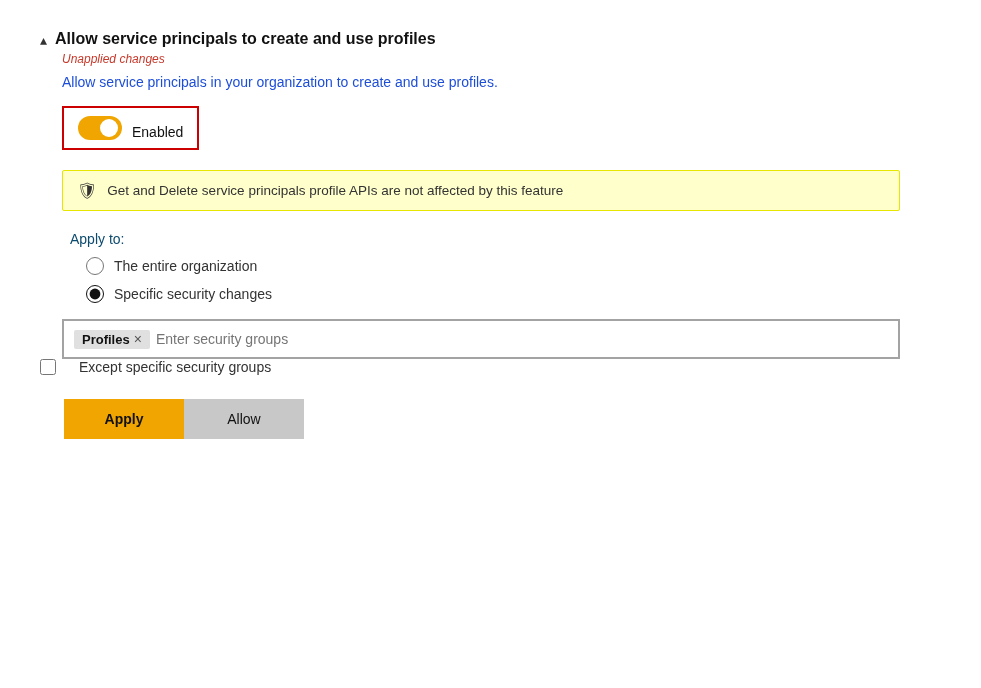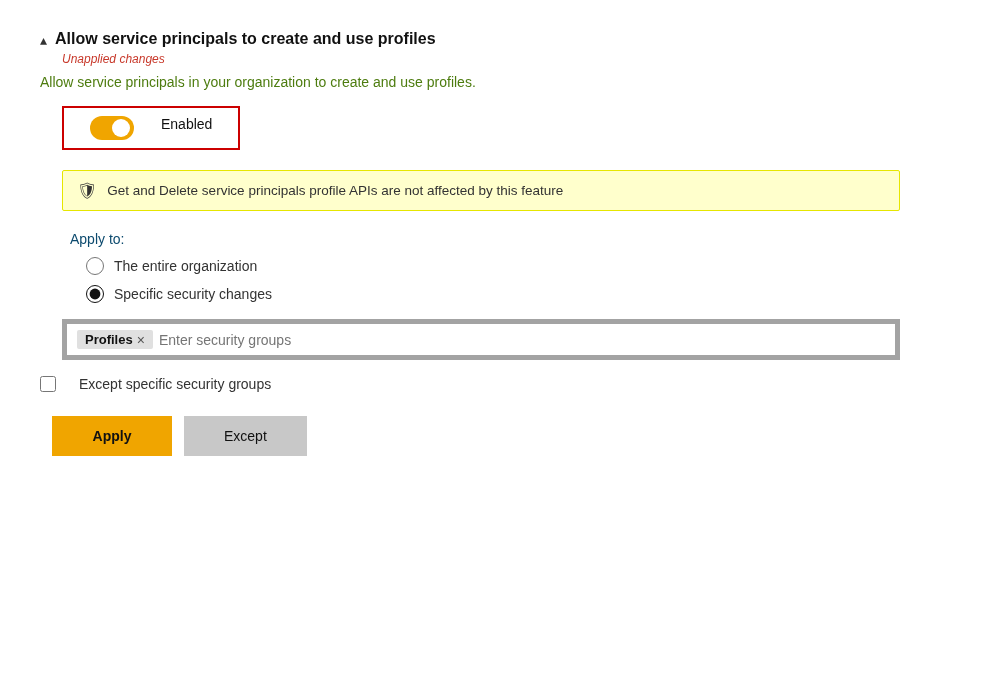--- a/index.html
+++ b/index.html
@@ -47,21 +47,22 @@
     .unapplied-changes {
       color: #c8392b;
       font-style: italic;
       font-size: 12px;
       margin-left: 22px;
       margin-bottom: 8px;
     }
 
     .section-description {
       font-size: 14px;
-      color: #4d7c0f;
+      color: #1d4ed8;
+      margin-left: 22px;
       margin-bottom: 16px;
     }
 
     .toggle-switch {
       position: relative;
       width: 44px;
       height: 24px;
       cursor: pointer;
     }
 
@@ -145,22 +146,21 @@
 
     .radio-option input[type="radio"] {
       width: 18px;
       height: 18px;
       accent-color: #111;
       cursor: pointer;
     }
 
     .security-groups-input {
       margin-left: 22px;
-      margin-bottom: 16px;
-      border: 5px solid #a3a3a3;
+      border: 2px solid #a3a3a3;
       padding: 6px 10px;
       display: flex;
       align-items: center;
       gap: 6px;
       min-height: 40px;
       width: calc(100% - 22px);
     }
 
     .tag {
       display: inline-flex;
@@ -202,22 +202,22 @@
     }
 
     .except-checkbox input[type="checkbox"] {
       width: 16px;
       height: 16px;
       cursor: pointer;
     }
 
     .button-row {
       display: flex;
-      gap: 12px;
-      margin-left: 12px;
+      gap: 0;
+      margin-left: 24px;
     }
 
     .btn-apply {
       background-color: #f0a500;
       color: #111;
       border: none;
       padding: 12px 40px;
       font-size: 14px;
       font-weight: 600;
       cursor: pointer;
@@ -242,21 +242,21 @@
   <div class="section-header">
     <span class="triangle-icon">▴</span>
     <span class="section-title">Allow service principals to create and use profiles</span>
   </div>
 
   <div class="unapplied-changes">Unapplied changes</div>
 
   <div class="section-description">Allow service principals in your organization to create and use profiles.</div>
 
   <div style="margin-left:22px; margin-bottom:20px;">
-    <div style="border: 2px solid #cc0000; padding: 8px 26px; display: inline-flex; align-items: flex-start; gap: 27px;">
+    <div style="border: 2px solid #cc0000; padding: 8px 14px; display: inline-flex; align-items: flex-end; gap: 10px;">
       <label class="toggle-switch">
         <input type="checkbox" checked="" style="">
         <span class="toggle-slider"></span>
       </label>
       <span class="toggle-label">Enabled</span>
     </div>
   </div>
 
   <div class="info-banner">
     <span class="shield-icon">🛡</span>
@@ -284,16 +284,16 @@
     <input class="input-placeholder" type="text" placeholder="Enter security groups" style="">
   </div>
 
   <label class="except-checkbox">
     <input type="checkbox" style="">
     <span>Except specific security groups</span>
   </label>
 
   <div class="button-row">
     <button class="btn-apply">Apply</button>
-    <button class="btn-cancel">Except</button>
+    <button class="btn-cancel">Allow</button>
   </div>
 
 </div>
 
 </body></html>

